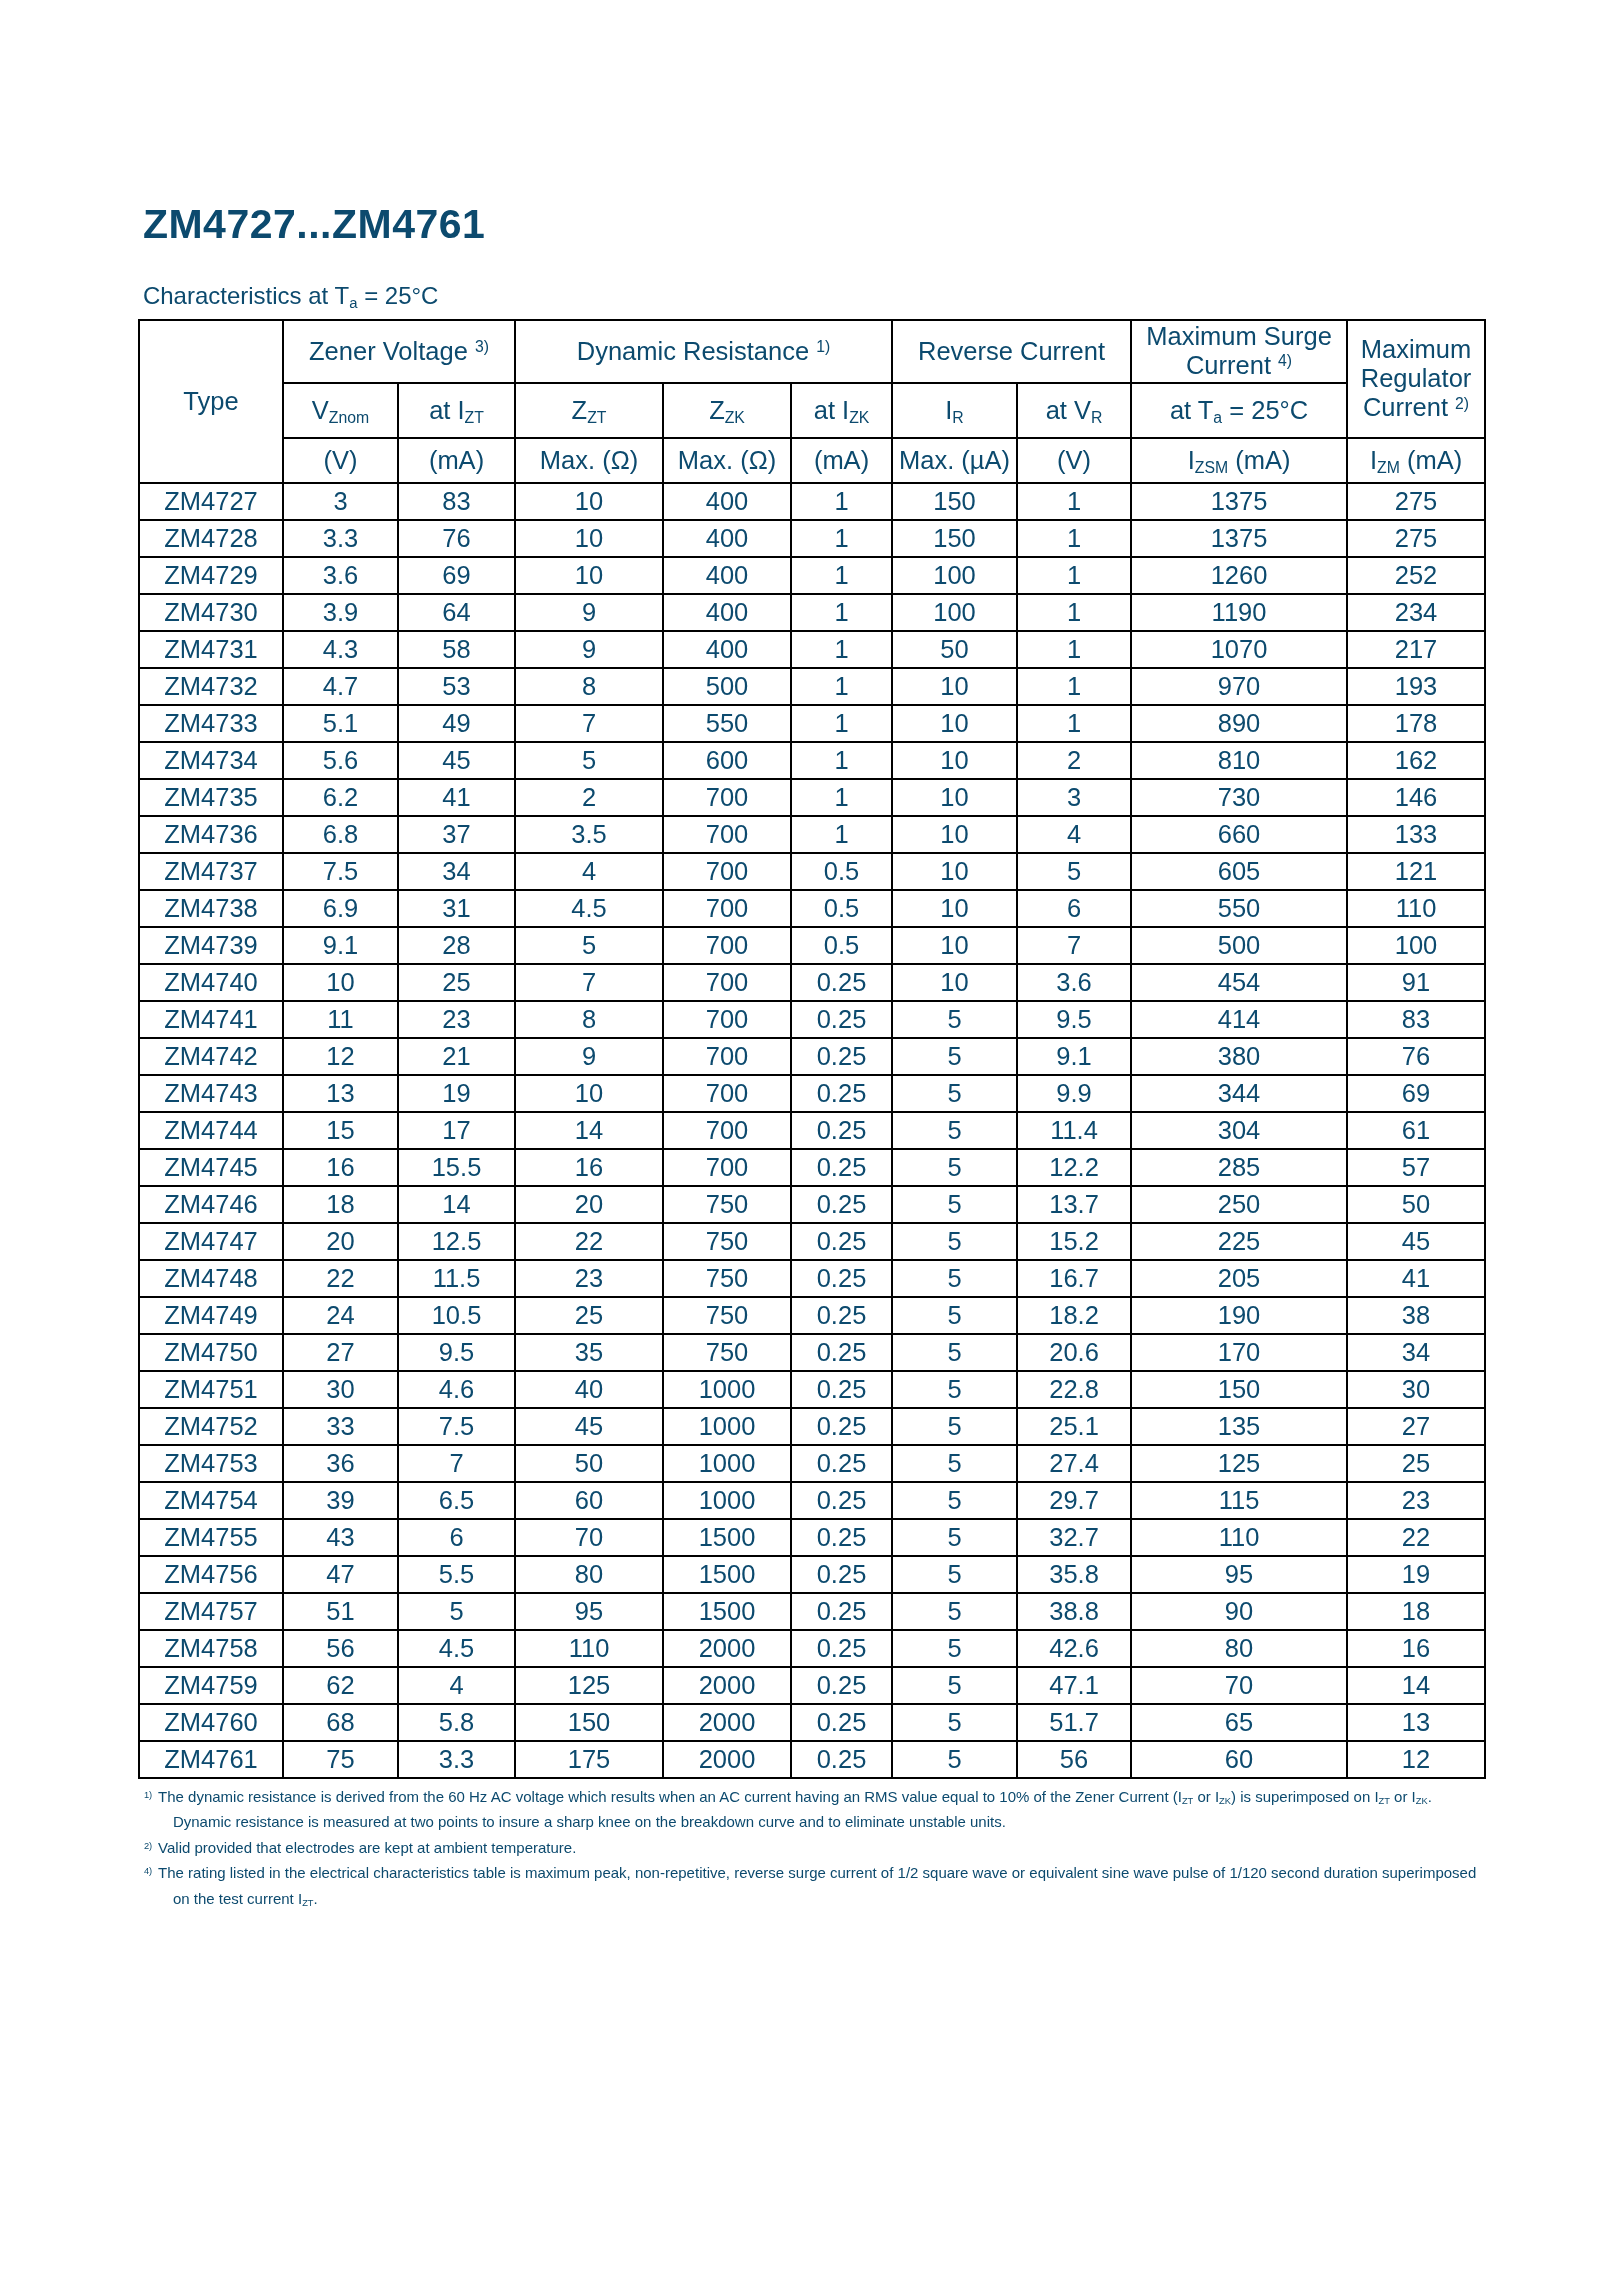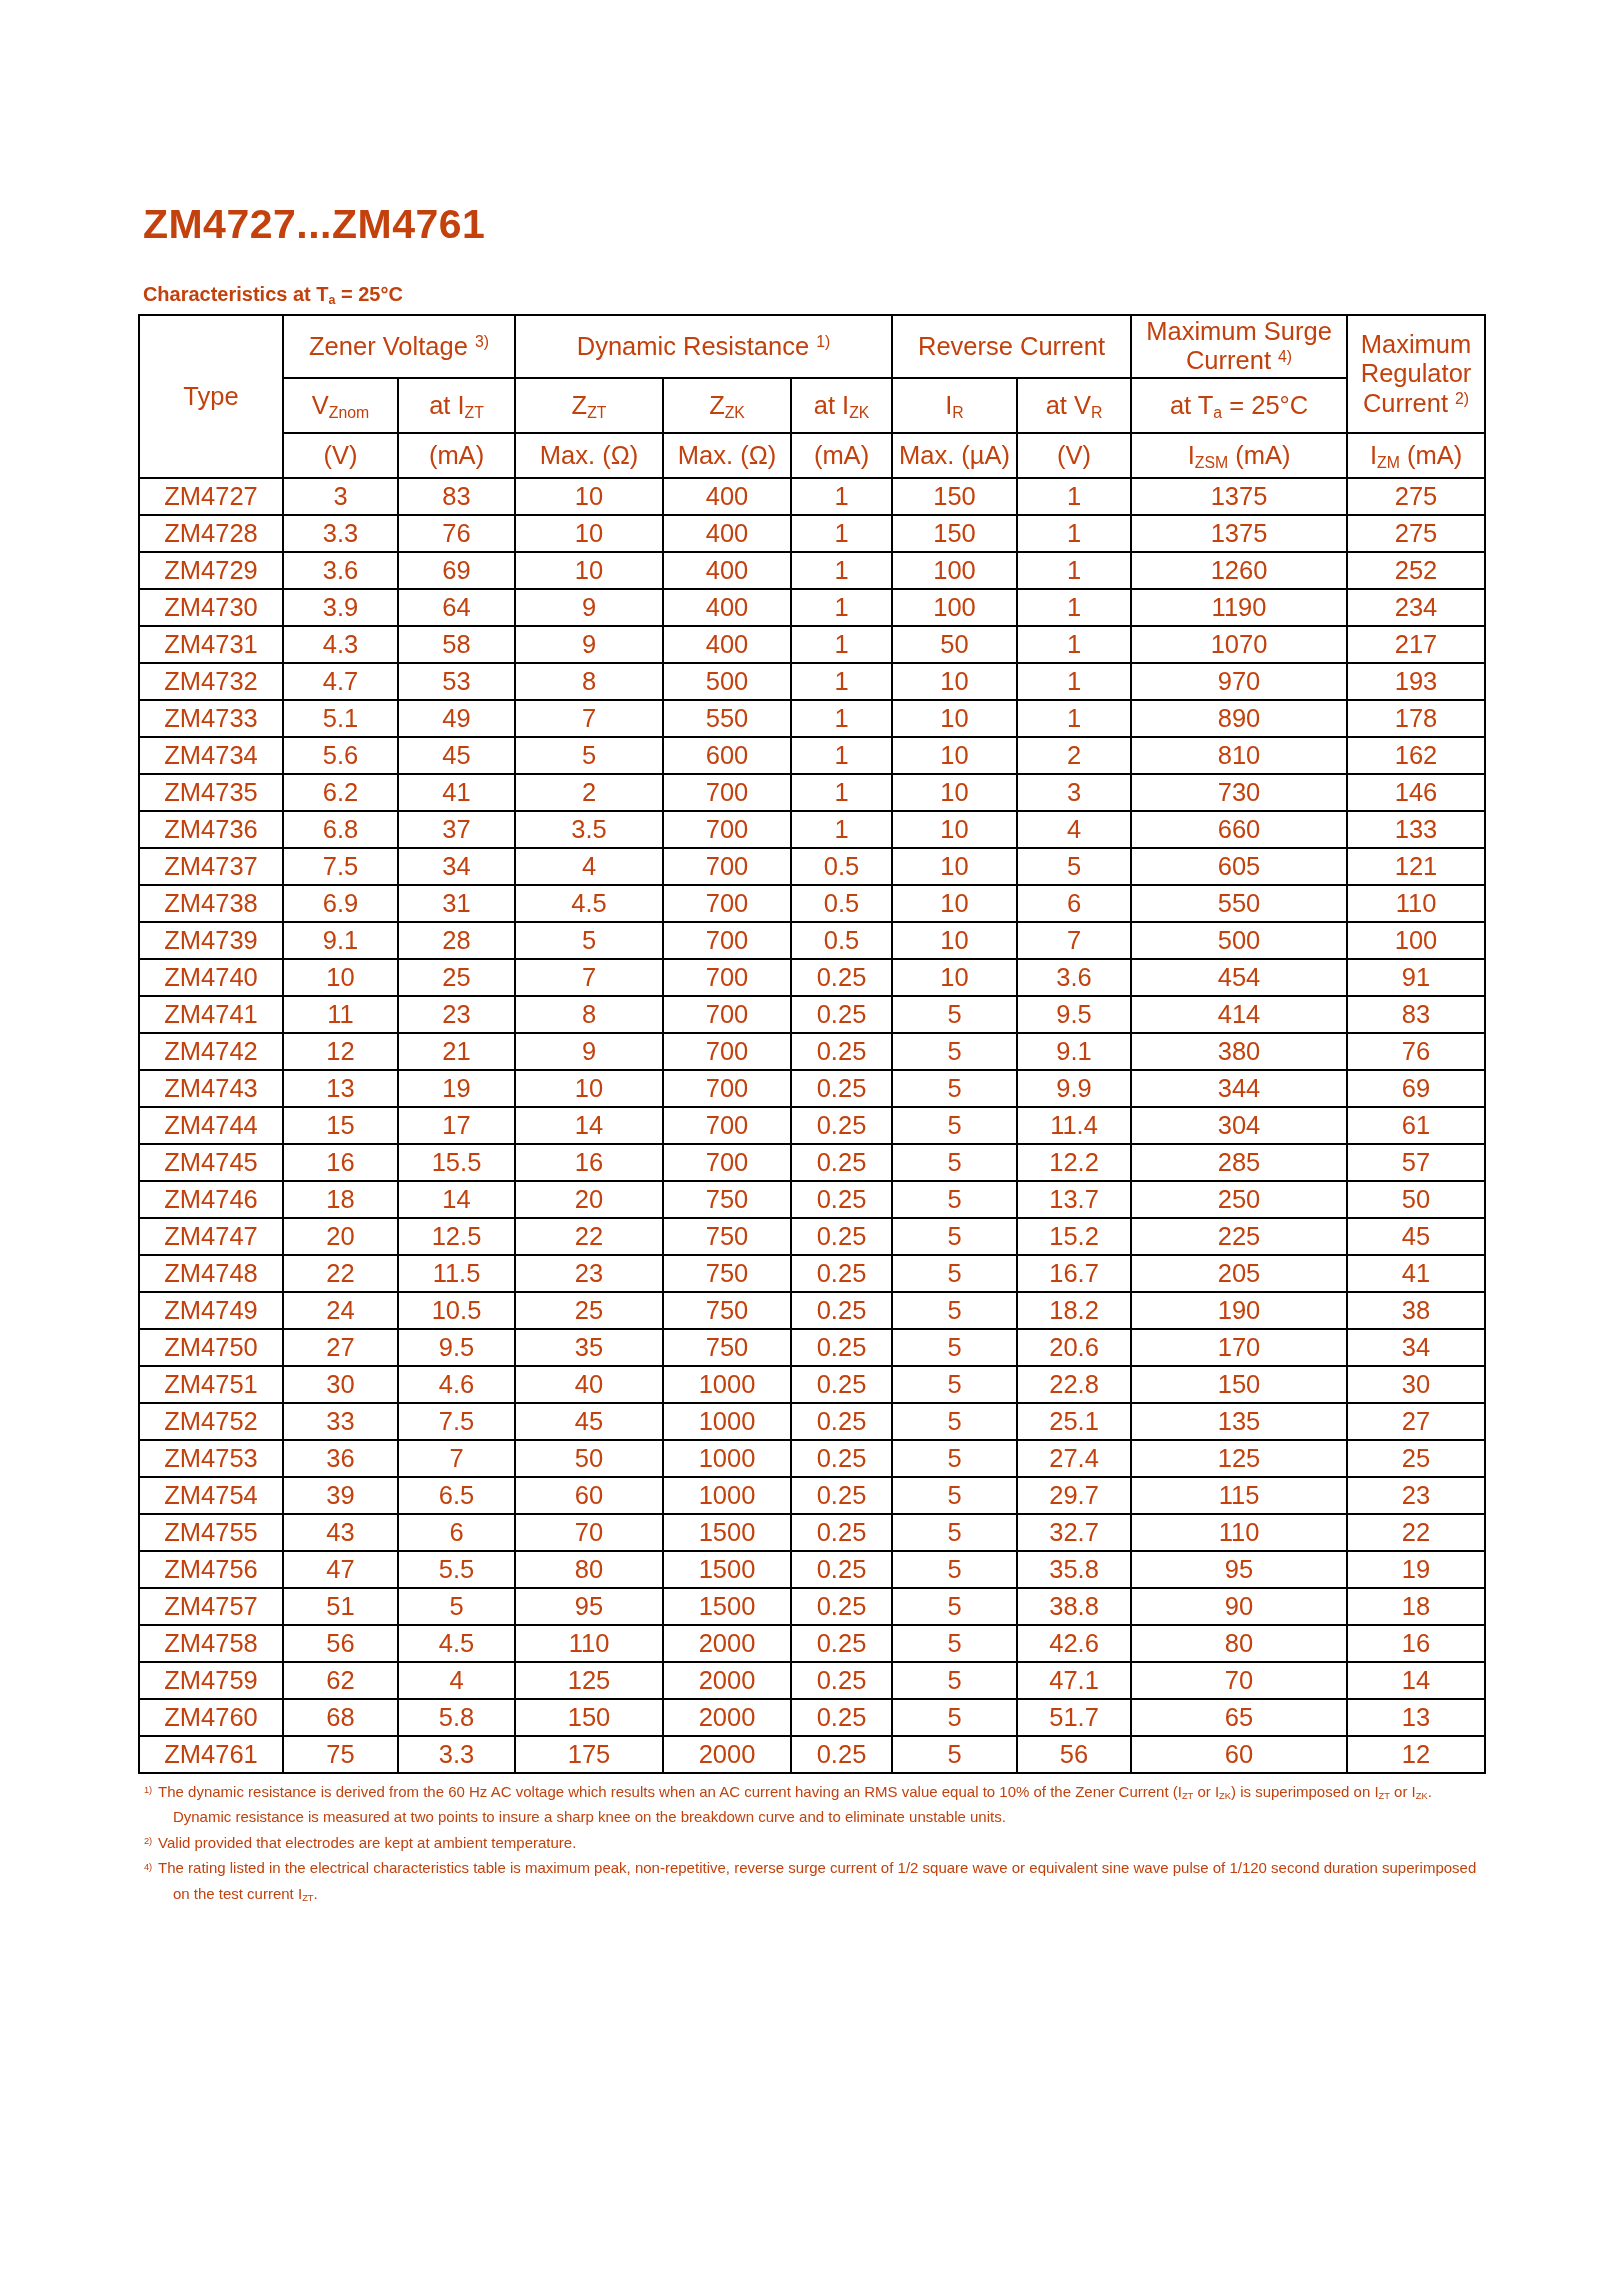--- a/index.html
+++ b/index.html
@@ -3,40 +3,40 @@
 <meta charset="utf-8">
 <title>Datasheet</title>
 <style>
   html, body { margin: 0; padding: 0; background: #e8e8e8; }
   .page {
     position: relative;
     width: 1620px;
     height: 2293px;
     background: #ffffff;
     margin: 0 auto;
-    color: #c2410c;
+    color: #0c4a6e;
     font-family: "Liberation Sans", "DejaVu Sans", sans-serif;
     overflow: hidden;
   }
   .content {
     position: absolute;
     left: 138px;
     top: 0;
     width: 1346px;
   }
   h1.title {
     font-size: 41px;
     font-weight: bold;
     letter-spacing: 0.5px;
     margin: 200px 0 0 4.9px;
     line-height: 1.2;
   }
   h2.heading {
-    font-size: 20px;
-    font-weight: bold;
+    font-size: 24px;
+    font-weight: normal;
     margin: 33px 0 0 4.9px;
     line-height: 1.2;
   }
   sub { font-size: 0.62em; line-height: 0; position: relative; vertical-align: baseline; bottom: -0.25em; }
   sup { font-size: 0.62em; line-height: 0; position: relative; vertical-align: baseline; top: -0.5em; }
 
   table.char-table {
     border-collapse: collapse;
     table-layout: fixed;
     width: 1346px;

